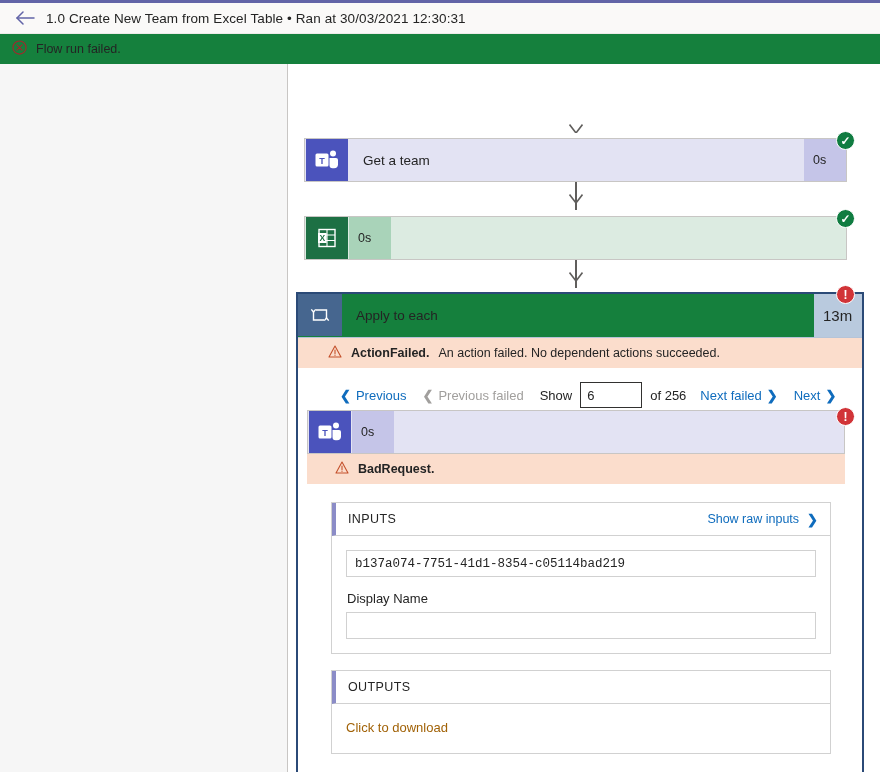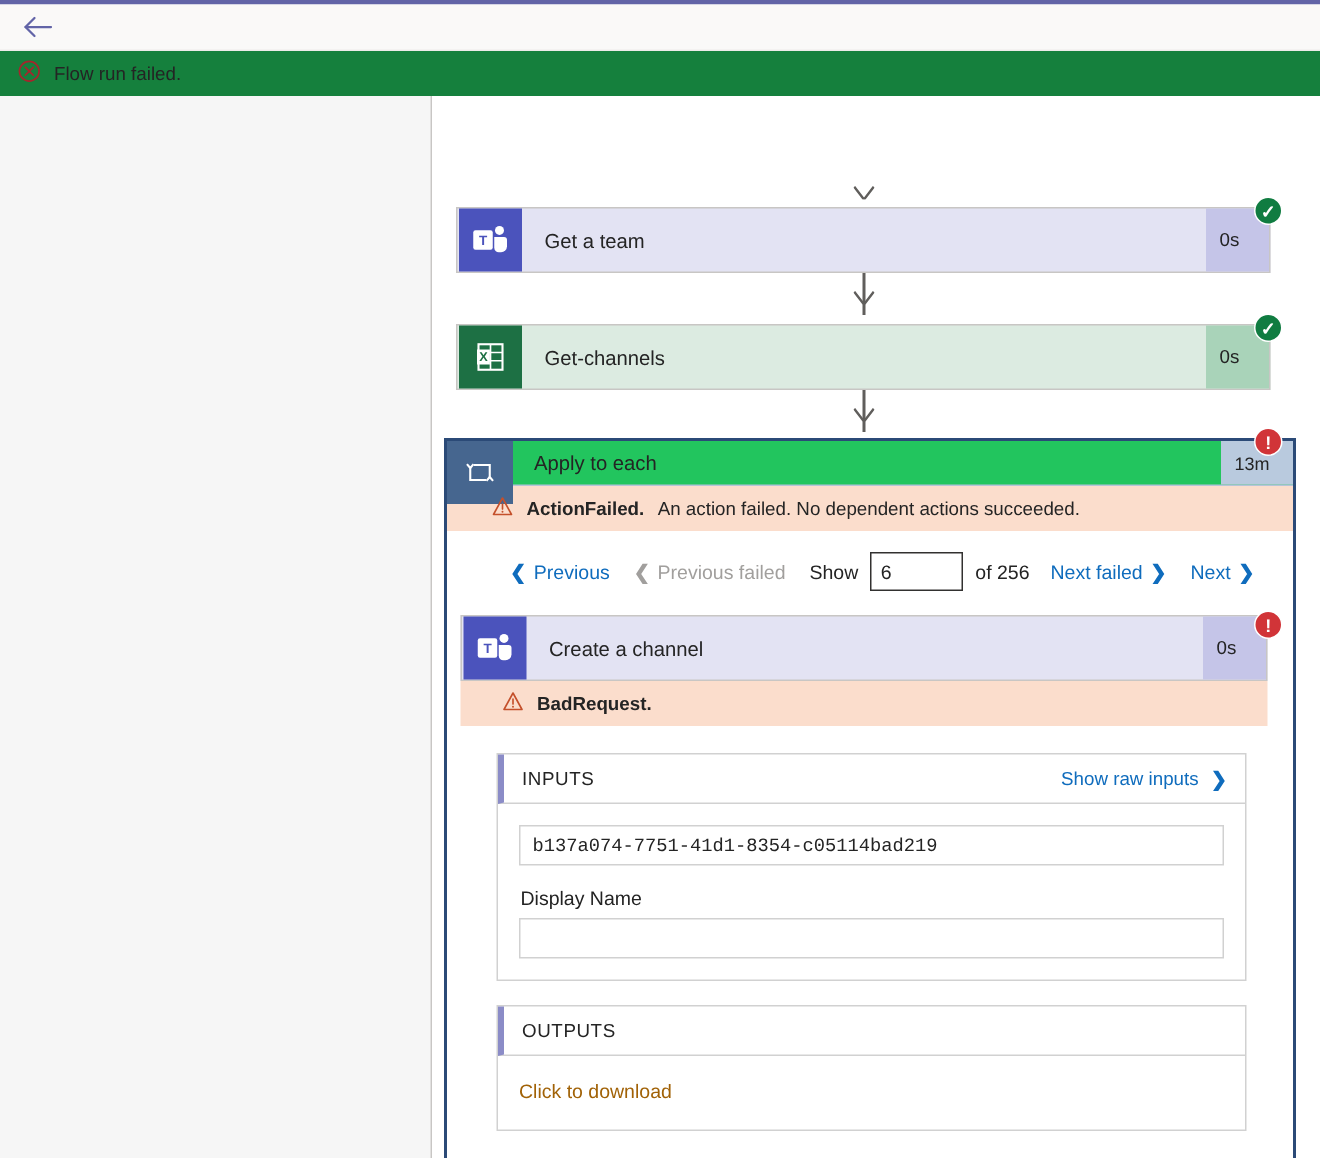--- a/index.html
+++ b/index.html
@@ -143,36 +143,36 @@
   #scope {
     position: absolute;
     left: 296px; top: 228px;
     width: 568px;
     height: 534px;
     background: #ffffff;
     border: 2px solid #2b4a77;
   }
   #scope-header {
     display: flex;
-    height: 30px;
-    background: #22c55e;
+    height: 44px;
+    background: #15803d;
     border-bottom: 1px solid #b5c4d8;
   }
   #scope-header .title {
     flex: 1 1 auto;
     display: flex; align-items: center;
     padding-left: 14px;
     font-size: 13.5px; color: #242424;
   }
   #scope-header .dur {
     flex: 0 0 48px;
     background: #b9cade;
     display: flex; align-items: center;
     padding-left: 9px;
-    font-size: 12px; color: #242424; margin-left: 32px;
+    font-size: 15px; color: #242424; margin-left: 32px;
   }
 
   .err-strip {
     background: #fbddcc;
     display: flex; align-items: center;
     gap: 9px;
     padding: 7px 0 7px 30px;
     font-size: 12.5px;
     color: #242424;
   }
@@ -274,20 +274,21 @@
 
 <div id="top-accent"></div>
 
 <div id="titlebar">
   <div id="back-arrow">
     <svg width="20" height="14" viewBox="0 0 20 14" aria-hidden="true">
       <path d="M8 1 L2 7 L8 13" fill="none" stroke="#6264a7" stroke-width="1.5" stroke-linecap="round" stroke-linejoin="round"></path>
       <path d="M2 7 L19 7" fill="none" stroke="#6264a7" stroke-width="1.5" stroke-linecap="round"></path>
     </svg>
   </div>
+  <div id="flow-title">1.0 Create New Team from Excel Table • Ran at 30/03/2021 12:30:31</div>
 </div>
 
 <div id="error-bar">
   <span>
     <svg width="15" height="15" viewBox="0 0 16 16" aria-hidden="true">
       <circle cx="8" cy="8" r="7" fill="none" stroke="#a4262c" stroke-width="1.2"></circle>
       <path d="M5.2 5.2 L10.8 10.8 M10.8 5.2 L5.2 10.8" stroke="#a4262c" stroke-width="1.2" stroke-linecap="round"></path>
     </svg>
   </span>
   <span class="msg">Flow run failed.</span>
@@ -331,21 +332,20 @@
     <div class="icon-box">
       <div class="icon-excel">
         <svg width="24" height="24" viewBox="0 0 24 24" aria-hidden="true">
           <rect x="4" y="3.5" width="16" height="17" fill="none" stroke="#ffffff" stroke-width="1.4"></rect>
           <path d="M4 9 H20 M4 14.5 H20 M12 3.5 V20.5" stroke="#ffffff" stroke-width="1.1"></path>
           <rect x="3" y="7" width="8.6" height="10" fill="#ffffff"></rect>
           <text x="7.3" y="14.6" font-family="Liberation Sans, sans-serif" font-size="8.5" font-weight="700" fill="#1d7044" text-anchor="middle">X</text>
         </svg>
       </div>
     </div>
-    <div class="title">Get-channels</div>
     <div class="dur">0s</div>
   </div>
   <div class="badge ok" style="left:836px; top:145px;">
     <span class="glyph">✓</span>
   </div>
 
   <div class="conn" style="left:575px; top:196px; height:28px;"></div>
   <div class="arrowhead" style="left:569px; top:208px;">
     <svg width="14" height="9" viewBox="0 0 14 9">
         <path d="M7 9 L0.5 0.5 M7 9 L13.5 0.5" fill="none" stroke="#605e5c" stroke-width="1.6"></path>
@@ -406,21 +406,20 @@
         <div class="icon-box">
           <div class="icon-teams">
             <svg width="26" height="22" viewBox="0 0 26 22" aria-hidden="true">
               <rect x="1.5" y="4.5" width="13" height="13" rx="1.5" fill="#ffffff"></rect>
               <text x="8" y="14.5" font-family="Liberation Sans, sans-serif" font-size="9" font-weight="700" fill="#4b53bc" text-anchor="middle">T</text>
               <circle cx="19" cy="4.6" r="3" fill="#ffffff"></circle>
               <path d="M15.5 9 h6.5 a2 2 0 0 1 2 2 v4.2 a4 4 0 0 1 -4 4 h-1.5 a3 3 0 0 1 -3 -3 z" fill="#ffffff"></path>
             </svg>
           </div>
         </div>
-        <div class="title">Create a channel</div>
         <div class="dur">0s</div>
       </div>
 
       <div class="err-strip" style="padding-left:28px; width:538px;">
         <span class="warn-tri">
           <svg width="14" height="13" viewBox="0 0 14 13" aria-hidden="true">
             <path d="M7 1 L13 12 L1 12 Z" fill="none" stroke="#c4502b" stroke-width="1.1" stroke-linejoin="round"></path>
             <path d="M7 5 V8.4" stroke="#c4502b" stroke-width="1.1" stroke-linecap="round"></path>
             <circle cx="7" cy="10.2" r="0.65" fill="#c4502b"></circle>
           </svg>

